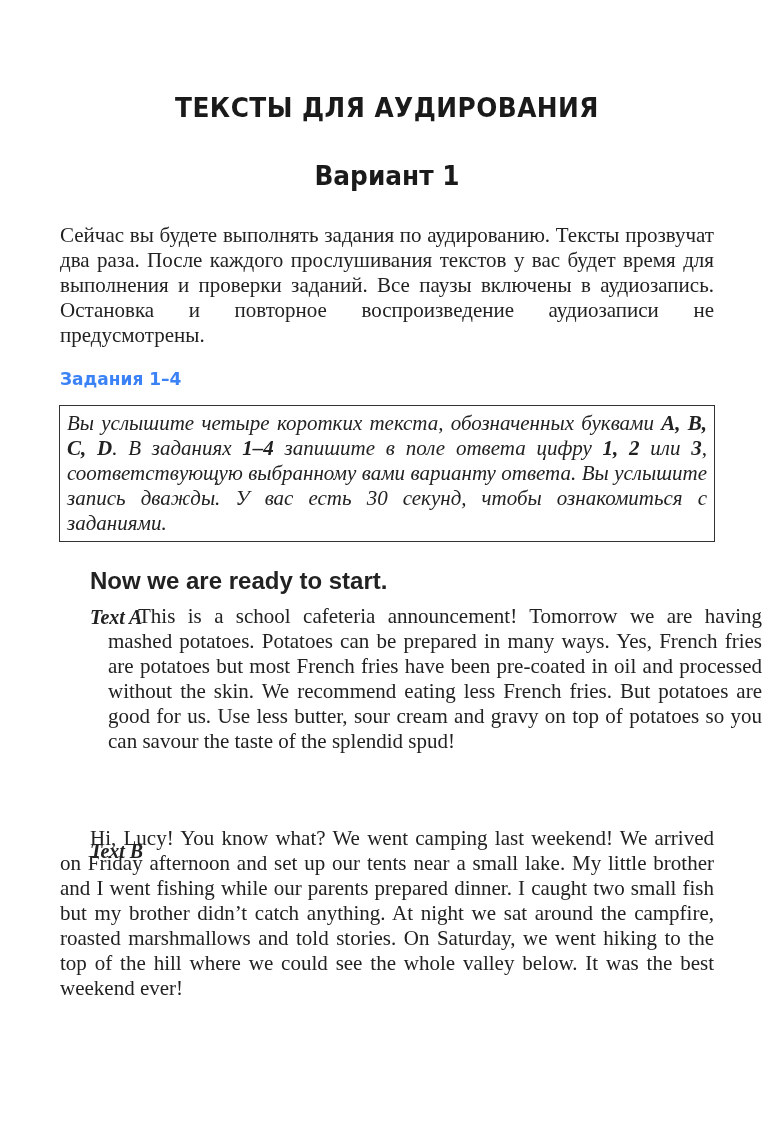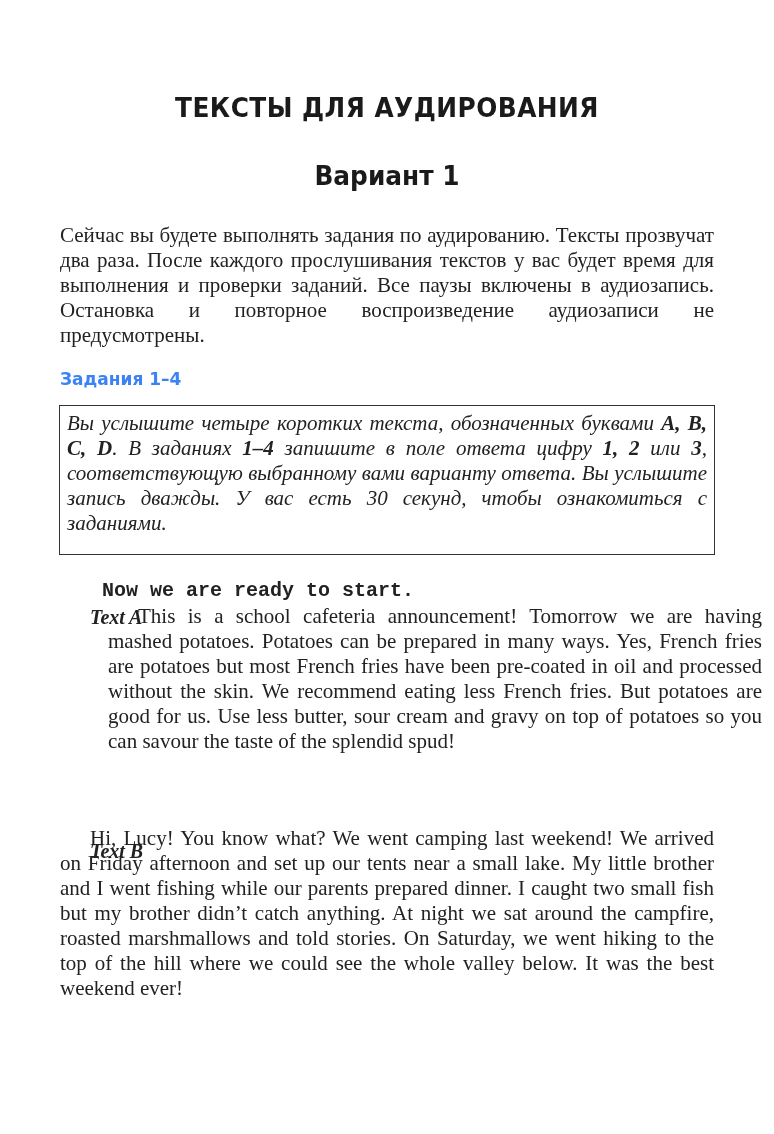--- a/index.html
+++ b/index.html
@@ -69,34 +69,34 @@
     font-size: 17px;
     margin: 0;
     color: #3b82f6;
   }
   .instruction-box {
     position: absolute;
     top: 405px;
     left: -1px;
     width: 640px;
     border: 1.5px solid #333333;
-    padding: 5px 7px 18px 7px;
+    padding: 5px 7px 5px 7px;
     font-style: italic;
   }
   .instruction-box b {
     font-weight: bold;
   }
   .start-line {
     position: absolute;
     top: 567px;
     left: 30px;
-    font-family: Liberation Mono, monospace;
-    font-size: 20px;
+    font-family: Liberation Sans, sans-serif;
+    font-size: 24px;
     font-weight: bold;
-    margin: 12px;
+    margin: 0;
   }
   .text-label {
     position: absolute;
     left: 30px;
     font-family: Liberation Serif, serif;
     font-size: 20px;
     font-weight: bold;
     font-style: italic;
     margin: 0;
     text-align: right;

